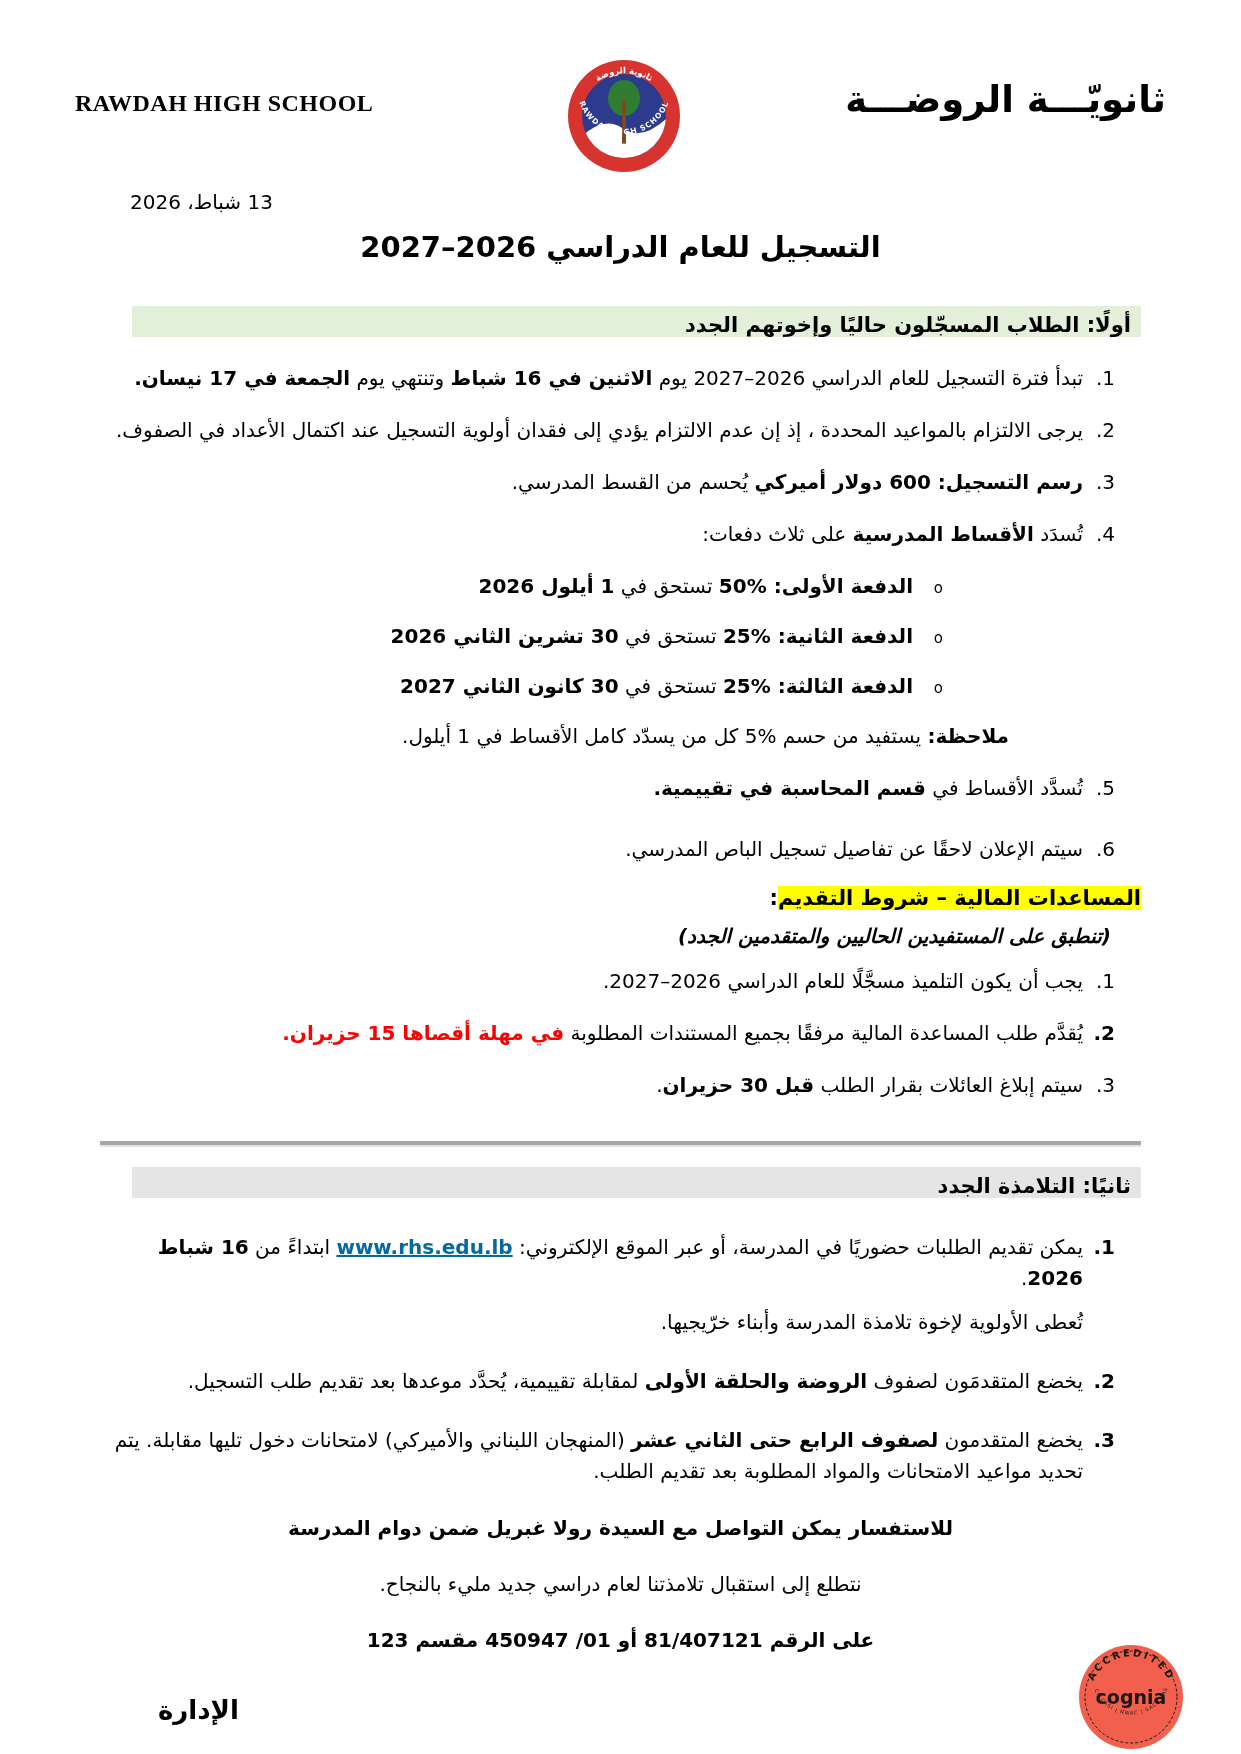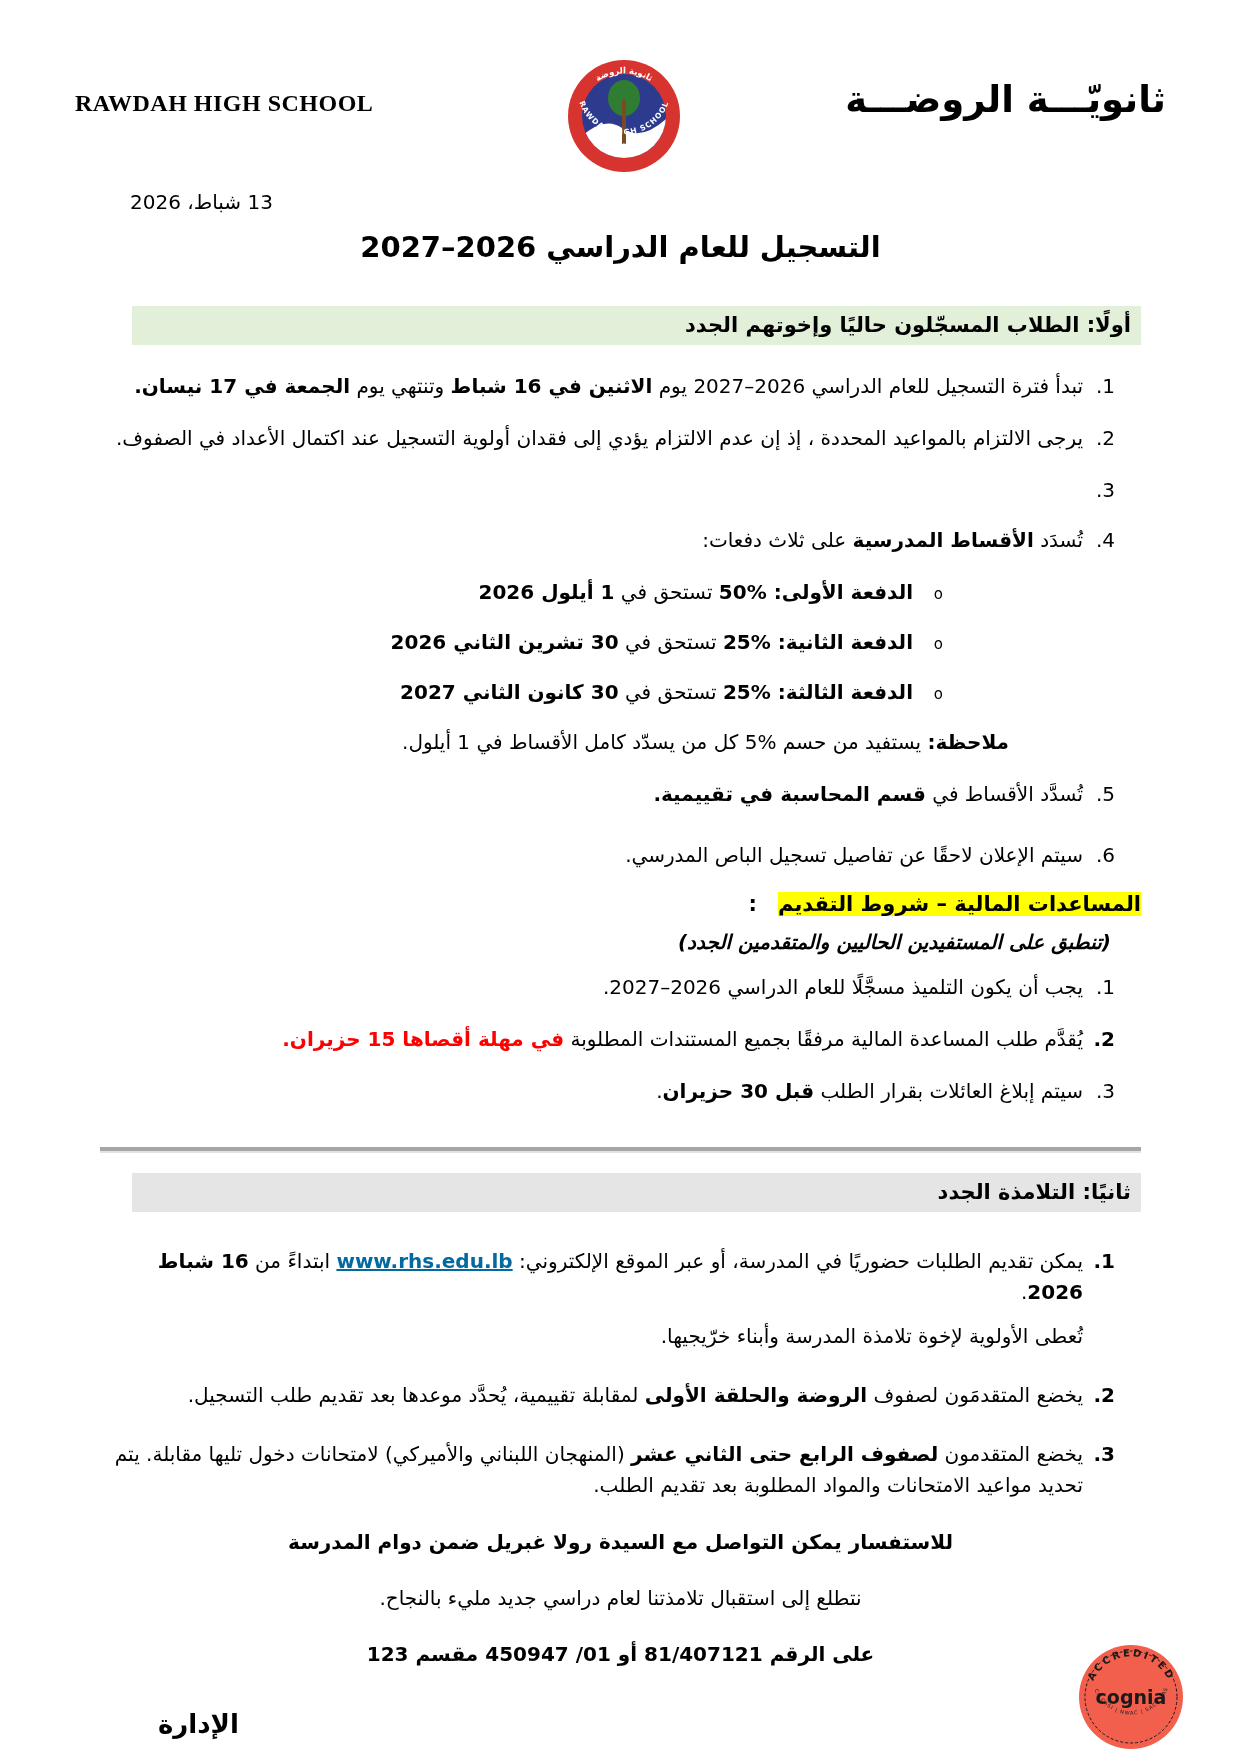--- a/index.html
+++ b/index.html
@@ -10,35 +10,35 @@
   
   .hdr{display:flex;justify-content:space-between;align-items:flex-start;margin:58px 75px 0 75px;}
   .hdr-en{font-family:"Liberation Serif","DejaVu Serif",serif;font-weight:bold;font-size:24px;margin-top:32px;letter-spacing:.5px;}
   .hdr-ar{font-size:37px;font-weight:bold;direction:rtl;margin-top:20px;}
   .logo-wrap{width:114px;height:116px;margin-left:30px;}
 
   .date-line{direction:rtl;text-align:left;font-size:20px;margin:16px 0 0 30px;}
 
   .doc-title{direction:rtl;text-align:center;font-size:29px;font-weight:bold;margin-top:16px;}
 
-  .bar{direction:rtl;font-size:21px;font-weight:bold;height:39px;line-height:39px;padding:0 10px;margin-top:42px;margin-left:32px;}
+  .bar{direction:rtl;font-size:21px;font-weight:bold;height:31px;line-height:39px;padding:0 10px;margin-top:42px;margin-left:32px;}
   .bar.green{background:#E2EFD9;}
   .bar.peach{background:#e5e5e5;}
 
   .list{direction:rtl;font-size:20px;margin-top:26px;}
   .row{position:relative;padding-right:58px;margin-bottom:21px;line-height:31px;min-height:29px;}
   .row .num{position:absolute;right:26px;top:0;}
   .row.sub{padding-right:228px;margin-bottom:19px;}
   .row.sub .num{right:198px;font-size:15px;top:2px;}
   .row.note{padding-right:132px;}
   .row.cont{margin-top:-8px;}
   .b{font-weight:bold;}
   .red{color:#FF0000;}
   .link{color:#0369a1;text-decoration:underline;font-weight:bold;}
-  .hl{background:#FFFF00;margin-left:21px;}
+  .hl{background:#FFFF00;}
 
   .aid-head{direction:rtl;font-size:21px;font-weight:bold;margin:4px 0 14px 0;}
   .aid-sub{direction:rtl;font-size:20px;font-weight:bold;font-style:italic;padding-right:30px;margin-bottom:18px;}
 
   .divider{height:4px;background:#A6A6A6;border-bottom:2px solid #e3e3e3;margin-top:40px;}
 
   .center-line{direction:rtl;text-align:center;font-size:20px;margin:26px 0;line-height:30px;}
   .center-line.b{font-weight:bold;}
 
   .signature{direction:rtl;text-align:left;font-size:26px;font-weight:bold;margin:40px 0 0 58px;}
@@ -91,20 +91,21 @@
       <div class="row">
         <span class="num">1.</span>
         <span><span>تبدأ فترة التسجيل للعام الدراسي 2026–2027 يوم </span><span class="b">الاثنين في 16 شباط</span><span> وتنتهي يوم </span><span class="b">الجمعة في 17 نيسان.</span></span>
       </div>
       <div class="row">
         <span class="num">2.</span>
         <span><span>يرجى الالتزام بالمواعيد المحددة ، إذ إن عدم الالتزام يؤدي إلى فقدان أولوية التسجيل عند اكتمال الأعداد في الصفوف.</span></span>
       </div>
       <div class="row">
         <span class="num">3.</span>
+        <span><span class="b">رسم التسجيل: 600 دولار أميركي</span><span> يُحسم من القسط المدرسي.</span></span>
       </div>
       <div class="row">
         <span class="num">4.</span>
         <span><span>تُسدَد </span><span class="b">الأقساط المدرسية</span><span> على ثلاث دفعات:</span></span>
       </div>
 
       <div class="row sub">
         <span class="num">o</span>
         <span><span class="b">الدفعة الأولى: %50</span><span> تستحق في </span><span class="b">1 أيلول 2026</span></span>
       </div>

